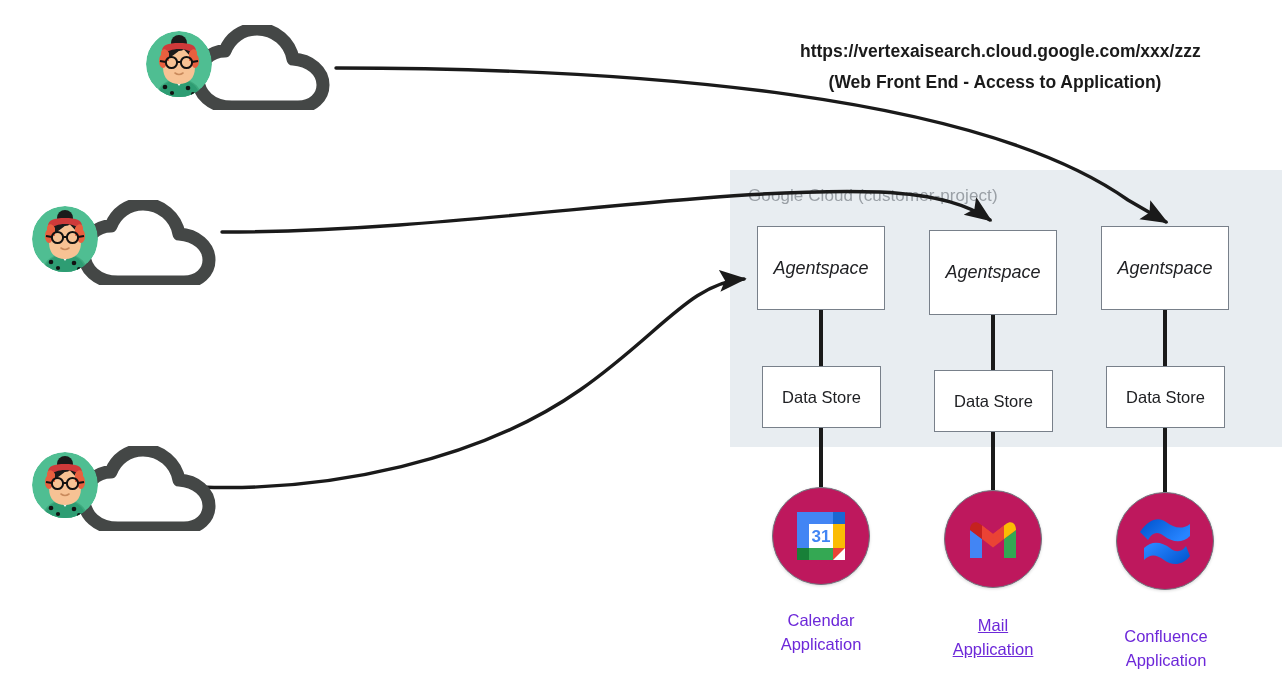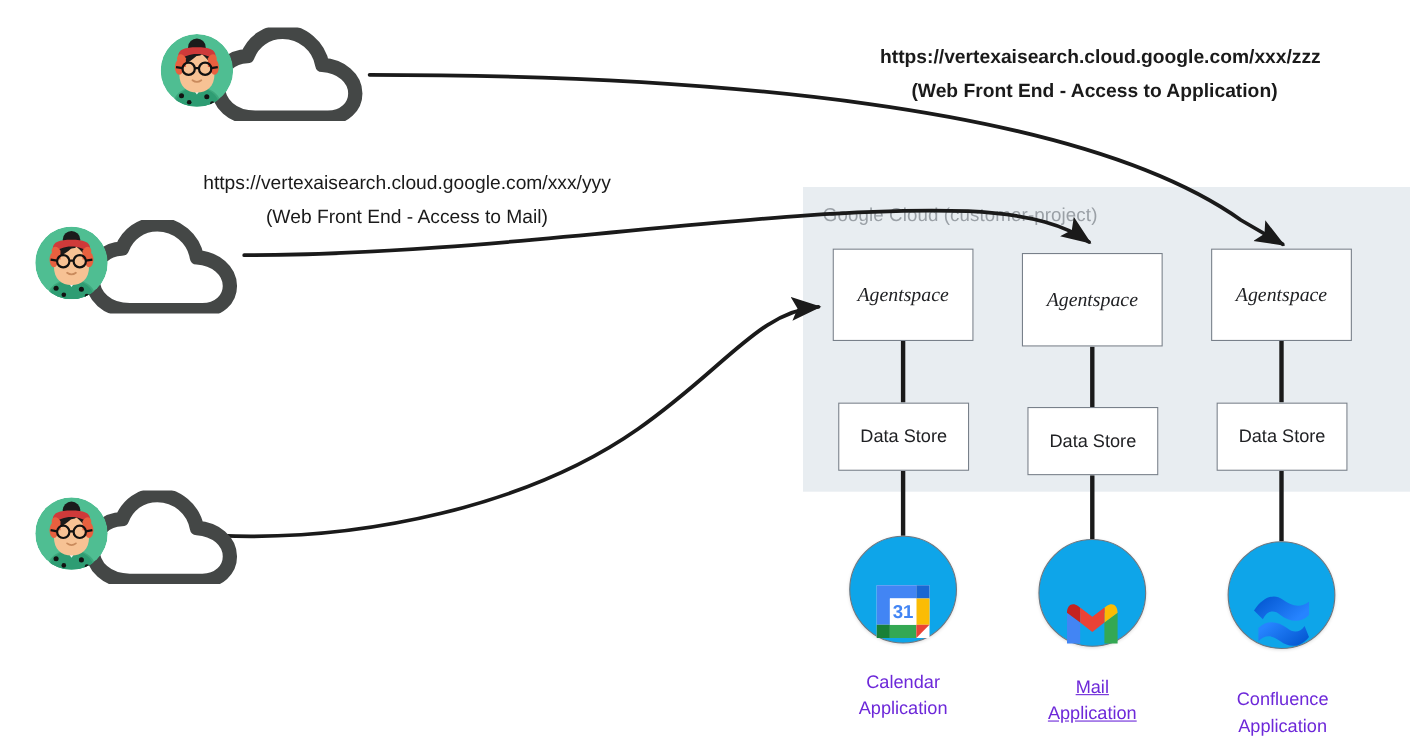--- a/index.html
+++ b/index.html
@@ -46,43 +46,42 @@
     align-items: center;
     justify-content: center;
     box-sizing: border-box;
   }
   .node-box span {
     font-size: 18px;
     color: #202124;
   }
   .agentspace-box span {
     font-style: italic;
-    font-family: Liberation Serif, serif;
   }
   .datastore-box span {
     font-size: 16.5px;
   }
   .url-label {
     position: absolute;
     text-align: center;
     color: #1a1a1a;
     font-size: 17.5px;
     line-height: 31px;
     white-space: nowrap;
   }
   .app-node {
     position: absolute;
     width: 98px;
     height: 98px;
     border-radius: 50%;
-    background: #0ea5e9;
+    background: #be185d;
     border: 1.3px solid #6f767e;
     box-shadow: 0 1px 3px rgba(0,0,0,0.14);
     display: flex;
-    align-items: flex-end;
+    align-items: center;
     justify-content: center;
     box-sizing: border-box;
   }
   .app-caption {
     position: absolute;
     text-align: center;
     font-size: 16.5px;
     line-height: 24px;
     color: #6d28d9;
     white-space: nowrap;
@@ -130,24 +129,20 @@
     <line x1="821" y1="428" x2="821" y2="487" stroke="#1a1a1a" stroke-width="4"></line>
     <line x1="993" y1="432" x2="993" y2="490" stroke="#1a1a1a" stroke-width="4"></line>
     <line x1="1165" y1="428" x2="1165" y2="492" stroke="#1a1a1a" stroke-width="4"></line>
   </svg>
 
   <div class="url-label" style="left:800px; top:36px; width:390px;font-weight:bold;">
     <div>https://vertexaisearch.cloud.google.com/xxx/zzz</div>
     <div>(Web Front End - Access to Application)</div>
   </div>
 
-  <div class="url-label" style="left:180px; top:151px; width:380px;">
-    <div>https://vertexaisearch.cloud.google.com/xxx/yyy</div>
-    <div>(Web Front End - Access to Mail)</div>
-  </div>
 
 
   <div class="user-group" style="left:146px; top:25px; width:195px; height:85px;">
     <div class="avatar" style="left:0px; top:6px;">
       <svg viewBox="0 0 66 66" width="66" height="66">
         <circle cx="33" cy="33" r="33" fill="#4fbe92"></circle>
         <path d="M10 66 C12 53 22 48 33 48 C44 48 54 53 56 66 Z" fill="#3ea87d"></path>
         <path d="M12 66 C14 54 22 49 33 49 C44 49 52 54 54 66 Z" fill="#2e9d73"></path>
         <circle cx="19" cy="56" r="2.3" fill="#121212"></circle>
         <circle cx="26" cy="62" r="2.1" fill="#121212"></circle>

